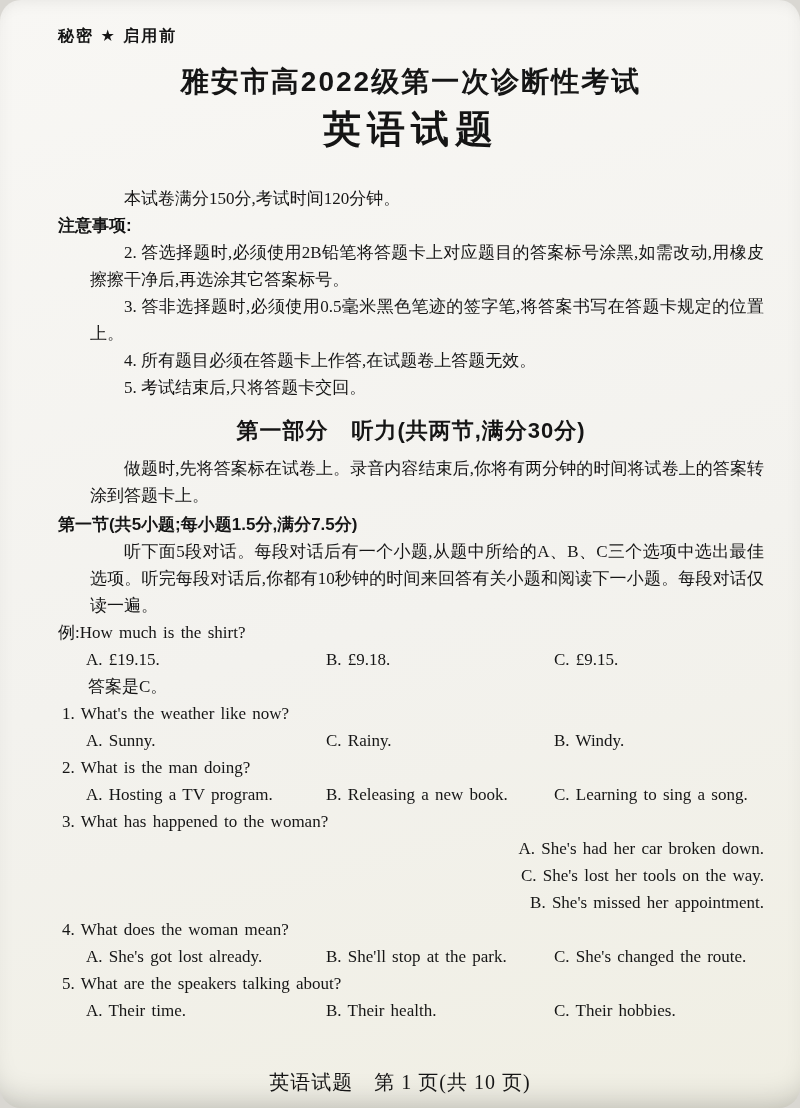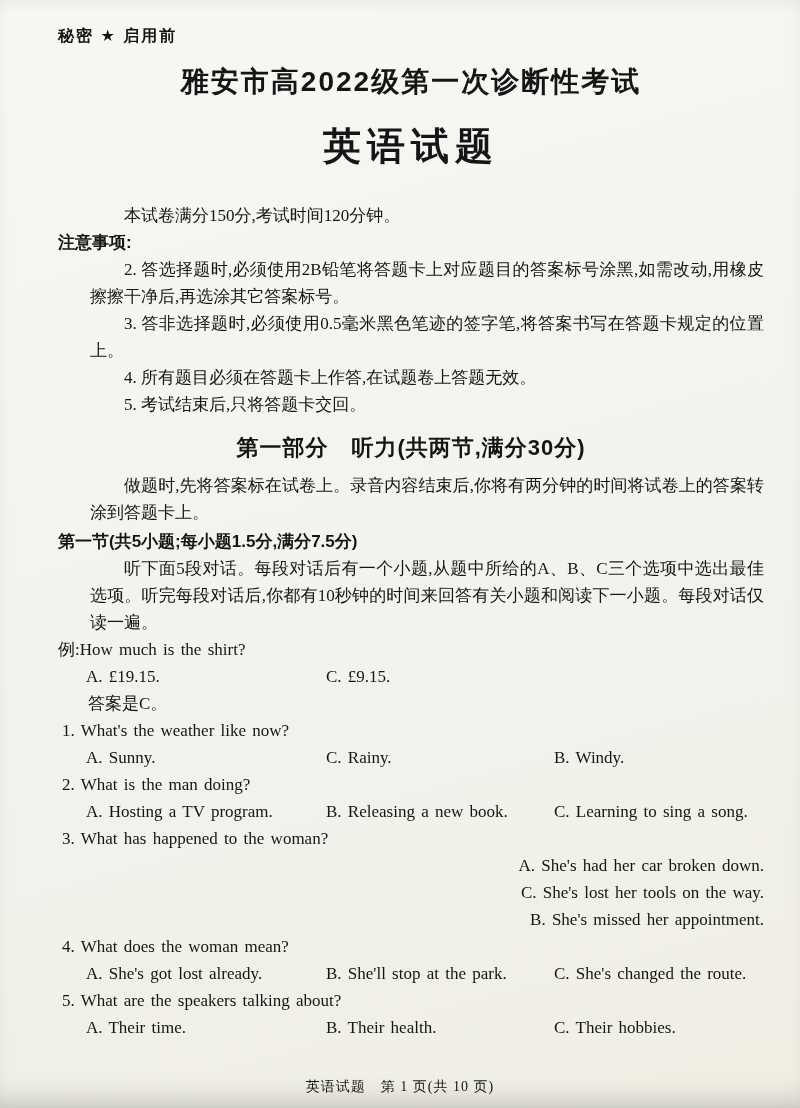--- a/index.html
+++ b/index.html
@@ -10,32 +10,33 @@
     font-family: "Liberation Serif", "DejaVu Serif", serif;
   }
   .page {
     position: relative;
     width: 800px; height: 1108px;
     overflow: hidden;
     background: linear-gradient(165deg, #f8f7f4 0%, #f3f2ee 55%, #ecead5 160%);
     box-shadow: inset 0 -22px 34px -24px rgba(0,0,0,0.30), inset 0 14px 20px -18px rgba(0,0,0,0.12);
     color: #151515;
     padding: 26px 36px 0 58px;
+    border-radius: 21px;
   }
   .cls {
     font-family: "Liberation Sans", "DejaVu Sans", sans-serif;
     font-weight: 700; font-size: 16px; letter-spacing: 2px;
   }
   .title {
     margin-top: 16px; text-align: center;
     font-family: "Liberation Sans", "DejaVu Sans", sans-serif;
     font-weight: 700; font-size: 28px; letter-spacing: 2px;
   }
   .subtitle {
-    margin-top: 20px; text-align: center;
+    margin-top: 3px; text-align: center;
     font-family: "Liberation Sans", "DejaVu Sans", sans-serif;
     font-weight: 700; font-size: 38px; letter-spacing: 6px;
   }
   .ln { font-size: 17px; line-height: 27px; }
   p { margin: 0; }
   .ind { text-indent: 2em; text-align: justify; margin-left: 32px; }
   .bold-cn { font-family: "Liberation Sans", "DejaVu Sans", sans-serif; font-weight: 700; }
   .intro { margin-top: 30px; }
   .part-heading {
     margin-top: 14px; margin-bottom: 8px;
@@ -47,21 +48,21 @@
     display: grid;
     grid-template-columns: 240px 228px auto;
     padding-left: 28px;
   }
   .opts-stack > div { padding-left: 28px; text-align: right; }
   .ans { padding-left: 30px; }
   .q { padding-left: 4px; }
   .qnum { margin-right: 6px; }
   .footer {
     position: absolute; left: 0; right: 0; bottom: 12px;
-    text-align: center; font-size: 14px; letter-spacing: 1px;
+    text-align: center; font-size: 20px; letter-spacing: 1px;
   }
 </style>
 </head>
 <body>
 
 <div class="page">
 
   <div class="cls">秘密 ★ 启用前</div>
 
   <div class="title">雅安市高2022级第一次诊断性考试</div>
@@ -79,20 +80,21 @@
   <p class="ln ind">做题时,先将答案标在试卷上。录音内容结束后,你将有两分钟的时间将试卷上的答案转涂到答题卡上。</p>
 
   <div class="ln bold-cn sec">第一节(共5小题;每小题1.5分,满分7.5分)</div>
   <p class="ln ind">听下面5段对话。每段对话后有一个小题,从题中所给的A、B、C三个选项中选出最佳选项。听完每段对话后,你都有10秒钟的时间来回答有关小题和阅读下一小题。每段对话仅读一遍。</p>
 
   <div class="ln en">
     <span>例:</span><span>How much is the shirt?</span>
   </div>
   <div class="opts ln en">
     <span>A. £19.15.</span>
+    <span>B. £9.18.</span>
     <span>C. £9.15.</span>
   </div>
   <div class="ln ans">答案是C。</div>
 
   <div>
     <div class="ln en q">
       <span class="qnum">1.</span><span>What's the weather like now?</span>
     </div>
     <div class="opts ln en">
       <span>A. Sunny.</span>

